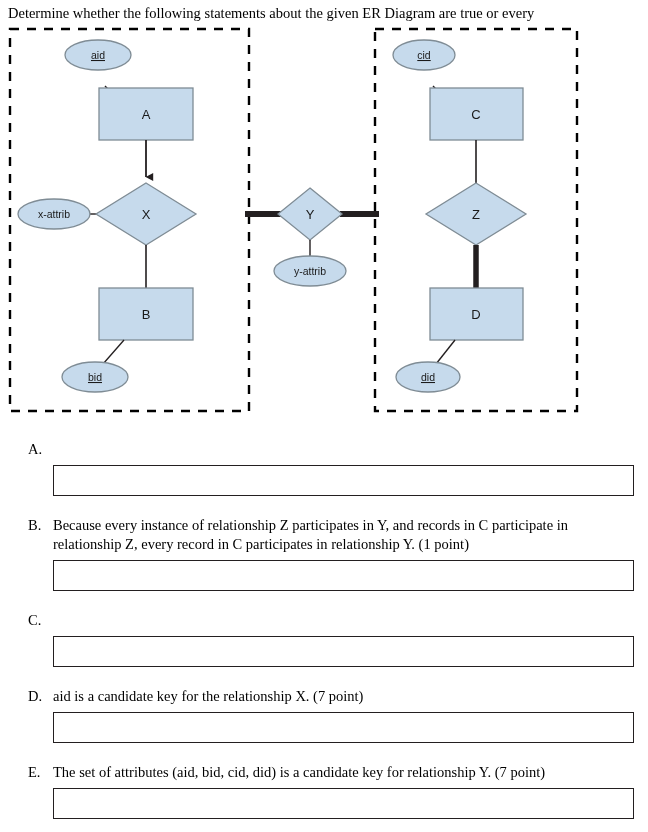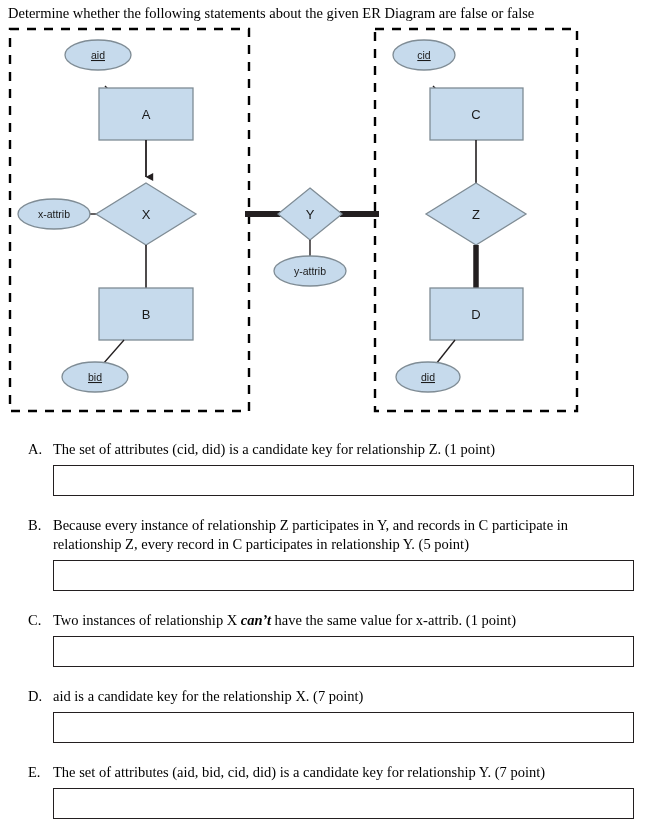--- a/index.html
+++ b/index.html
@@ -91,21 +91,21 @@
     width: 581px;
     height: 31px;
     border: 1.6px solid #231f20;
     background: #ffffff;
   }
   .spacer-a { height: 12px; }
 </style>
 </head>
 <body>
 
-<div class="prompt">Determine whether the following statements about the given ER Diagram are false or false</div>
+<div class="prompt">Determine whether the following statements about the given ER Diagram are true or every</div>
 
 <div class="diagram-area">
   <svg width="648" height="400" viewBox="0 0 648 400" xmlns="http://www.w3.org/2000/svg">
     <defs>
       <marker id="arrowhead" markerWidth="9" markerHeight="9" refX="4.5" refY="7.6" orient="auto" markerUnits="userSpaceOnUse">
         <path d="M0.6,0.4 L4.5,8 L8.4,0.4 Z" fill="#231f20"></path>
       </marker>
     </defs>
 
     <rect x="10" y="7" width="239" height="382" fill="none" stroke="#000000" stroke-width="2.4" stroke-dasharray="9,8"></rect>
@@ -168,41 +168,39 @@
     <ellipse cx="428" cy="355" rx="32" ry="15" fill="#c6daec" stroke="#7f8c95" stroke-width="1.3"></ellipse>
     <text class="attr-label key" x="428" y="359" text-anchor="middle">did</text>
   </svg>
 </div>
 
 <div class="questions">
 
   <div class="question">
     <div class="q-row">
       <div class="q-letter">A.</div>
-      <div class="q-text">The set of attributes (cid, did) is a candidate key for relationship Z. (1 point)</div>
     </div>
     <div class="answer-box"></div>
   </div>
 
   <div class="spacer-a"></div>
 
   <div class="question">
     <div class="q-row">
       <div class="q-letter">B.</div>
-      <div class="q-text">Because every instance of relationship Z participates in Y, and records in C participate in relationship Z, every record in C participates in relationship Y. (5 point)</div>
+      <div class="q-text">Because every instance of relationship Z participates in Y, and records in C participate in relationship Z, every record in C participates in relationship Y. (1 point)</div>
     </div>
     <div class="answer-box"></div>
   </div>
 
   <div class="spacer-a"></div>
 
   <div class="question">
     <div class="q-row">
       <div class="q-letter">C.</div>
-      <div class="q-text"><span>Two instances of relationship X </span><b>can’t</b><span> have the same value for x-attrib. (1 point)</span></div>
     </div>
     <div class="answer-box"></div>
   </div>
 
   <div class="spacer-a"></div>
 
   <div class="question">
     <div class="q-row">
       <div class="q-letter">D.</div>
       <div class="q-text">aid is a candidate key for the relationship X. (7 point)</div>

